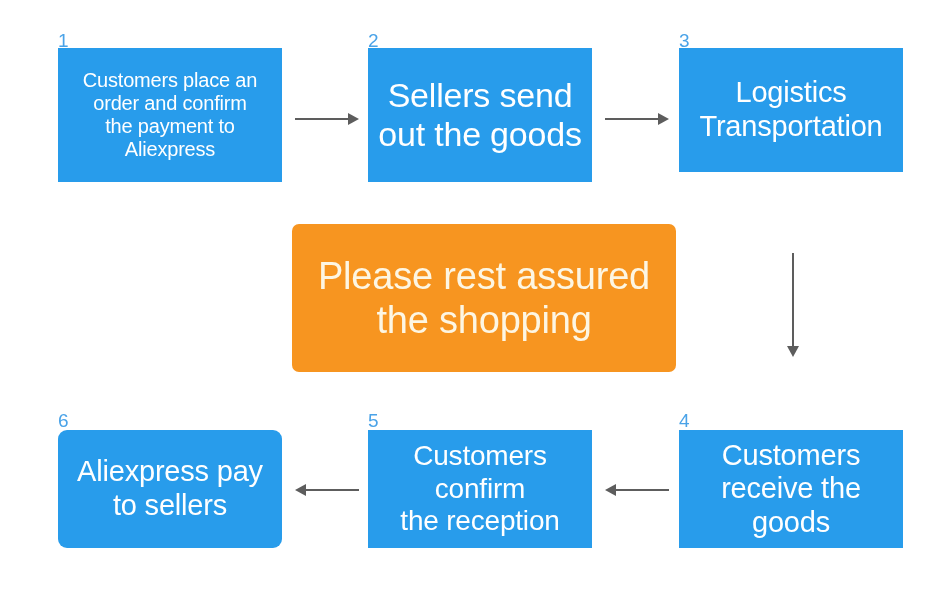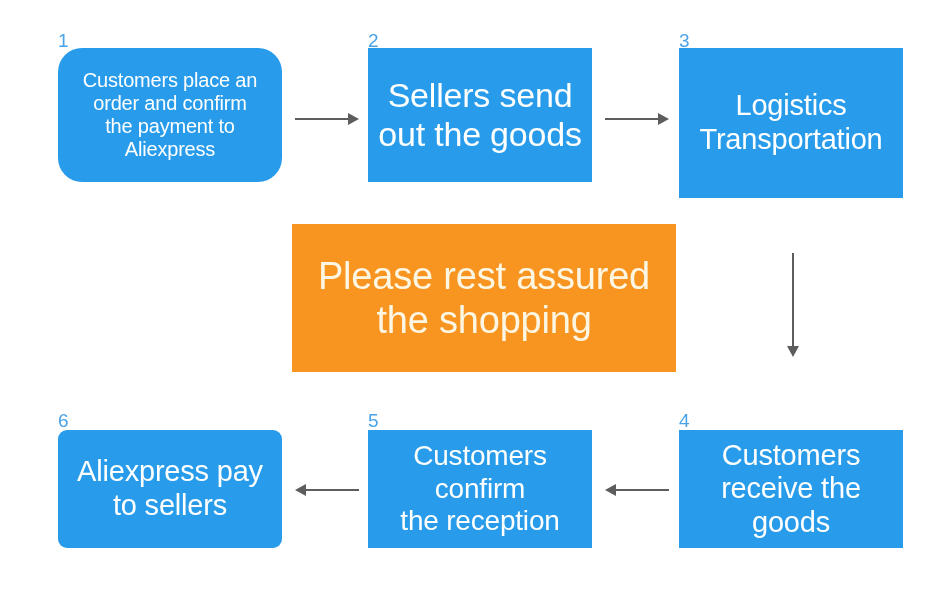--- a/index.html
+++ b/index.html
@@ -74,34 +74,34 @@
     border-top:11px solid #5d5d5d;
     left:-5px;
   }
 </style>
 </head>
 <body>
 
 <div id="canvas">
 
   <div class="step-num" style="left:58px;top:31px;">1</div>
-  <div class="node blue" style="left:58px;top:48px;width:224px;height:134px;font-size:20px;padding:12px 8px;border-radius:24px;">Customers place an
+  <div class="node blue" style="left:58px;top:48px;width:224px;height:134px;font-size:20px;padding:12px 8px;">Customers place an
 order and confirm
 the payment to
 Aliexpress</div>
 
   <div class="step-num" style="left:368px;top:31px;">2</div>
   <div class="node blue" style="left:368px;top:48px;width:224px;height:134px;font-size:34px;padding:16px 6px;">Sellers send
 out the goods</div>
 
   <div class="step-num" style="left:679px;top:31px;">3</div>
-  <div class="node blue" style="left:679px;top:48px;width:224px;height:150px;font-size:29px;padding:0 0px;">Logistics
+  <div class="node blue" style="left:679px;top:48px;width:224px;height:124px;font-size:29px;padding:0 0px;">Logistics
 Transportation</div>
 
-  <div class="node orange" style="left:292px;top:224px;width:384px;height:148px;font-size:38px;padding:0 10px;">Please rest assured
+  <div class="node orange" style="left:292px;top:224px;width:384px;height:148px;font-size:38px;padding:0 10px;border-radius:7px;">Please rest assured
 the shopping</div>
 
   <div class="step-num" style="left:58px;top:411px;">6</div>
   <div class="node blue" style="left:58px;top:430px;width:224px;height:118px;font-size:29px;padding:0 4px;border-radius:9px;">Aliexpress pay
 to sellers</div>
 
   <div class="step-num" style="left:368px;top:411px;">5</div>
   <div class="node blue" style="left:368px;top:430px;width:224px;height:118px;font-size:28px;padding:0 2px;">Customers
 confirm
 the reception</div>

